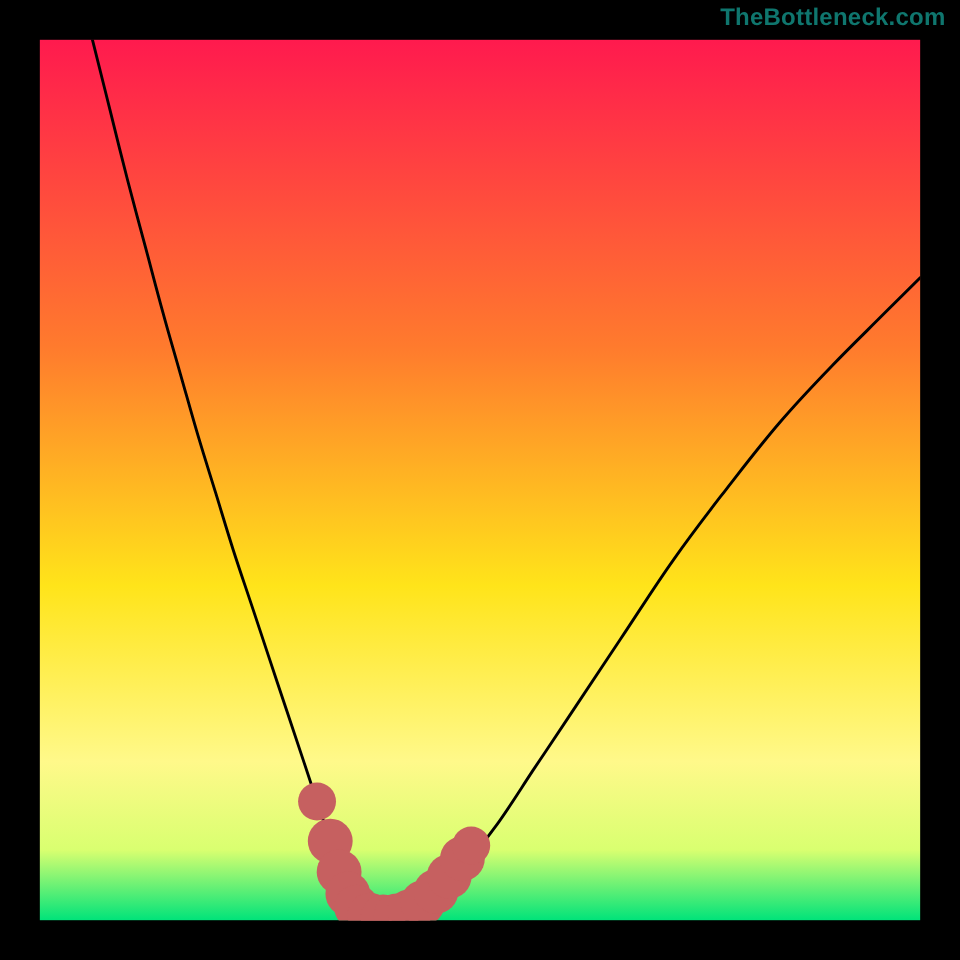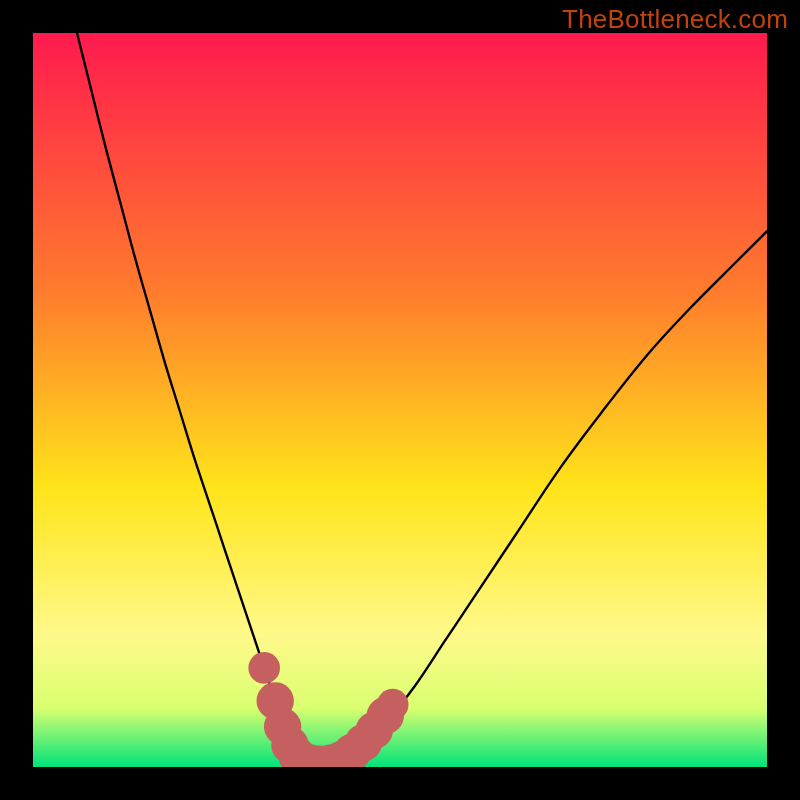--- a/index.html
+++ b/index.html
@@ -16,23 +16,23 @@
     left: 0;
     top: 0;
     width: 800px;
     height: 800px;
     background: #000;
   }
   .watermark {
     position: absolute;
     top: 4px;
     right: 12px;
-    color: #c2410c;
-    font-size: 26px;
-    font-weight: 400;
+    color: #0f766e;
+    font-size: 20px;
+    font-weight: 700;
     letter-spacing: 0.2px;
     user-select: none;
   }
   .plot {
     position: absolute;
     left: 33px;
     top: 33px;
     width: 734px;
     height: 734px;
   }

